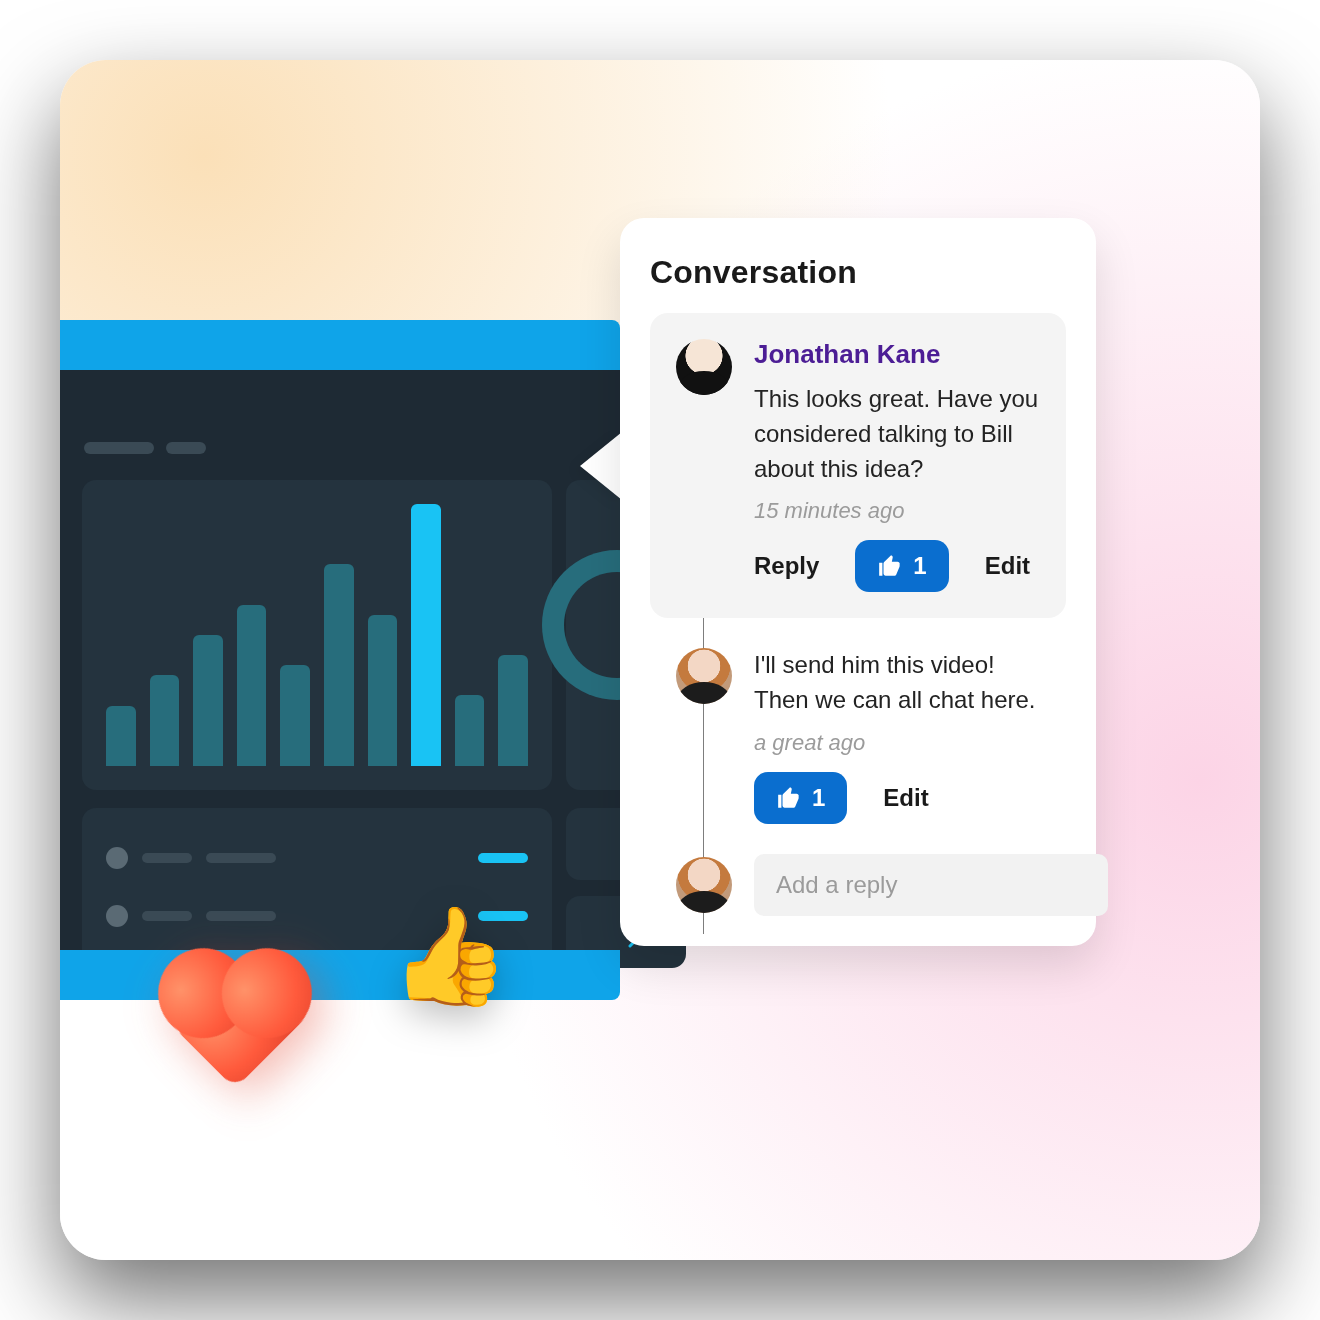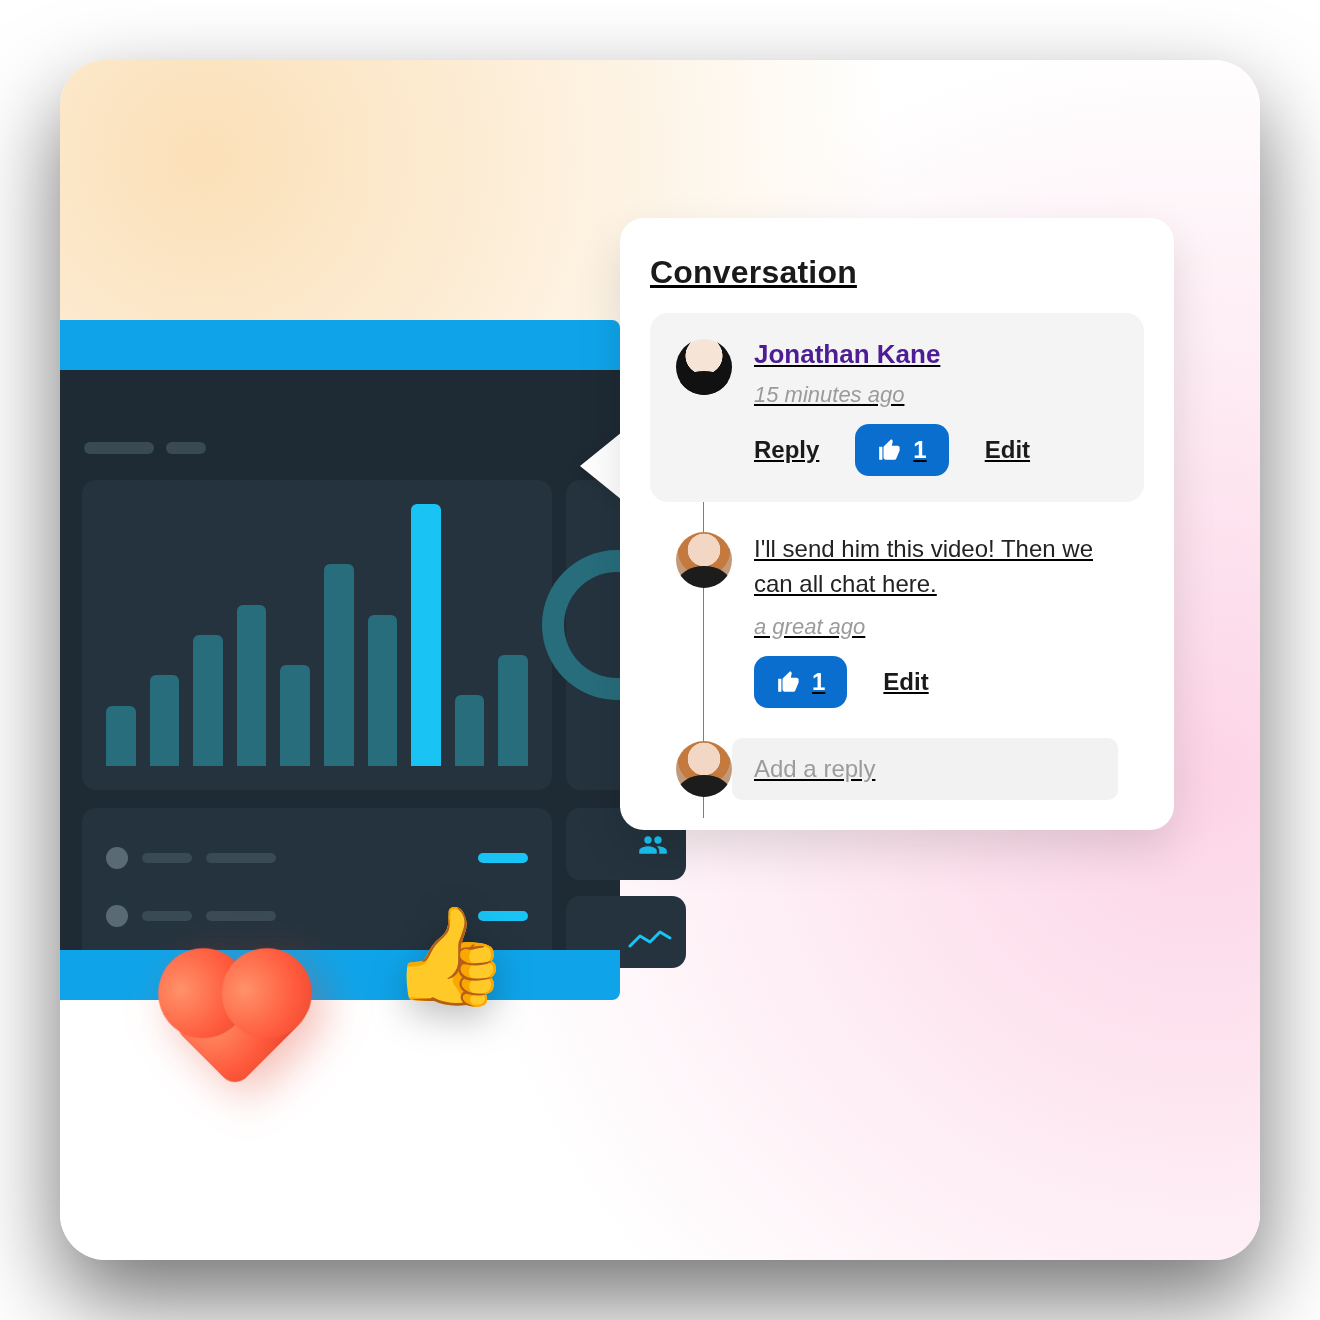--- a/index.html
+++ b/index.html
@@ -123,26 +123,25 @@
     border-top: 34px solid transparent;
     border-bottom: 34px solid transparent;
     border-right: 42px solid #ffffff;
     filter: drop-shadow(-4px 4px 6px rgba(0,0,0,0.08));
   }
 
   
   .panel {
     position: absolute;
     left: 560px; top: 158px;
-    width: 554px;
+    width: 476px;
     background: #ffffff;
     border-radius: 24px;
     box-shadow: 0 20px 45px rgba(0,0,0,0.12);
     padding: 36px 30px 30px 30px;
-    text-decoration: underline;
   }
   .panel-title {
     font-size: 32px; font-weight: 700; color:#1a1a1a; letter-spacing: 0.2px;
     margin-bottom: 22px;
   }
 
   .comment-card {
     background:#f4f4f4;
     border-radius: 18px;
     padding: 26px 26px 26px 26px;
@@ -186,21 +185,21 @@
     position:absolute;
     left: 53px;
     top: -30px;
     bottom: -110px;
     width: 1px;
     background:#7d7d7d;
     z-index:0;
   }
 
   .reply-row {
-    display:flex; align-items:center;
+    display:flex; gap:22px; align-items:center;
     padding: 0 26px; margin-top: 30px;
   }
   .reply-input {
     flex:1; height: 62px;
     background:#f2f2f2;
     border: none; border-radius: 10px;
     padding: 0 22px;
     font-size: 24px; color:#333;
   }
   .reply-input::placeholder { color:#9b9b9b; }
@@ -273,20 +272,21 @@
 
   <div class="pointer"></div>
 
   <div class="panel">
     <div class="panel-title">Conversation</div>
 
     <div class="comment-card">
       <div class="avatar av-jk"></div>
       <div class="c-body">
         <div class="c-name">Jonathan Kane</div>
+        <div class="c-text">This looks great. Have you considered talking to Bill about this idea?</div>
         <div class="c-time">15 minutes ago</div>
         <div class="c-actions">
           <span class="act">Reply</span>
           <span class="like-pill">
             <svg viewBox="0 0 24 24">
                 <path d="M2 21h3V9H2v12zm19-11c0-1.1-.9-2-2-2h-5.3l.8-3.8v-.3c0-.4-.2-.8-.4-1.1L13 2 6.6 8.4C6.2 8.8 6 9.3 6 9.9V19c0 1.1.9 2 2 2h8c.8 0 1.5-.5 1.8-1.2l2.9-6.8c.1-.3.2-.6.2-.9V10z"></path>
               </svg>
             <span>1</span>
           </span>
           <span class="act">Edit</span>

